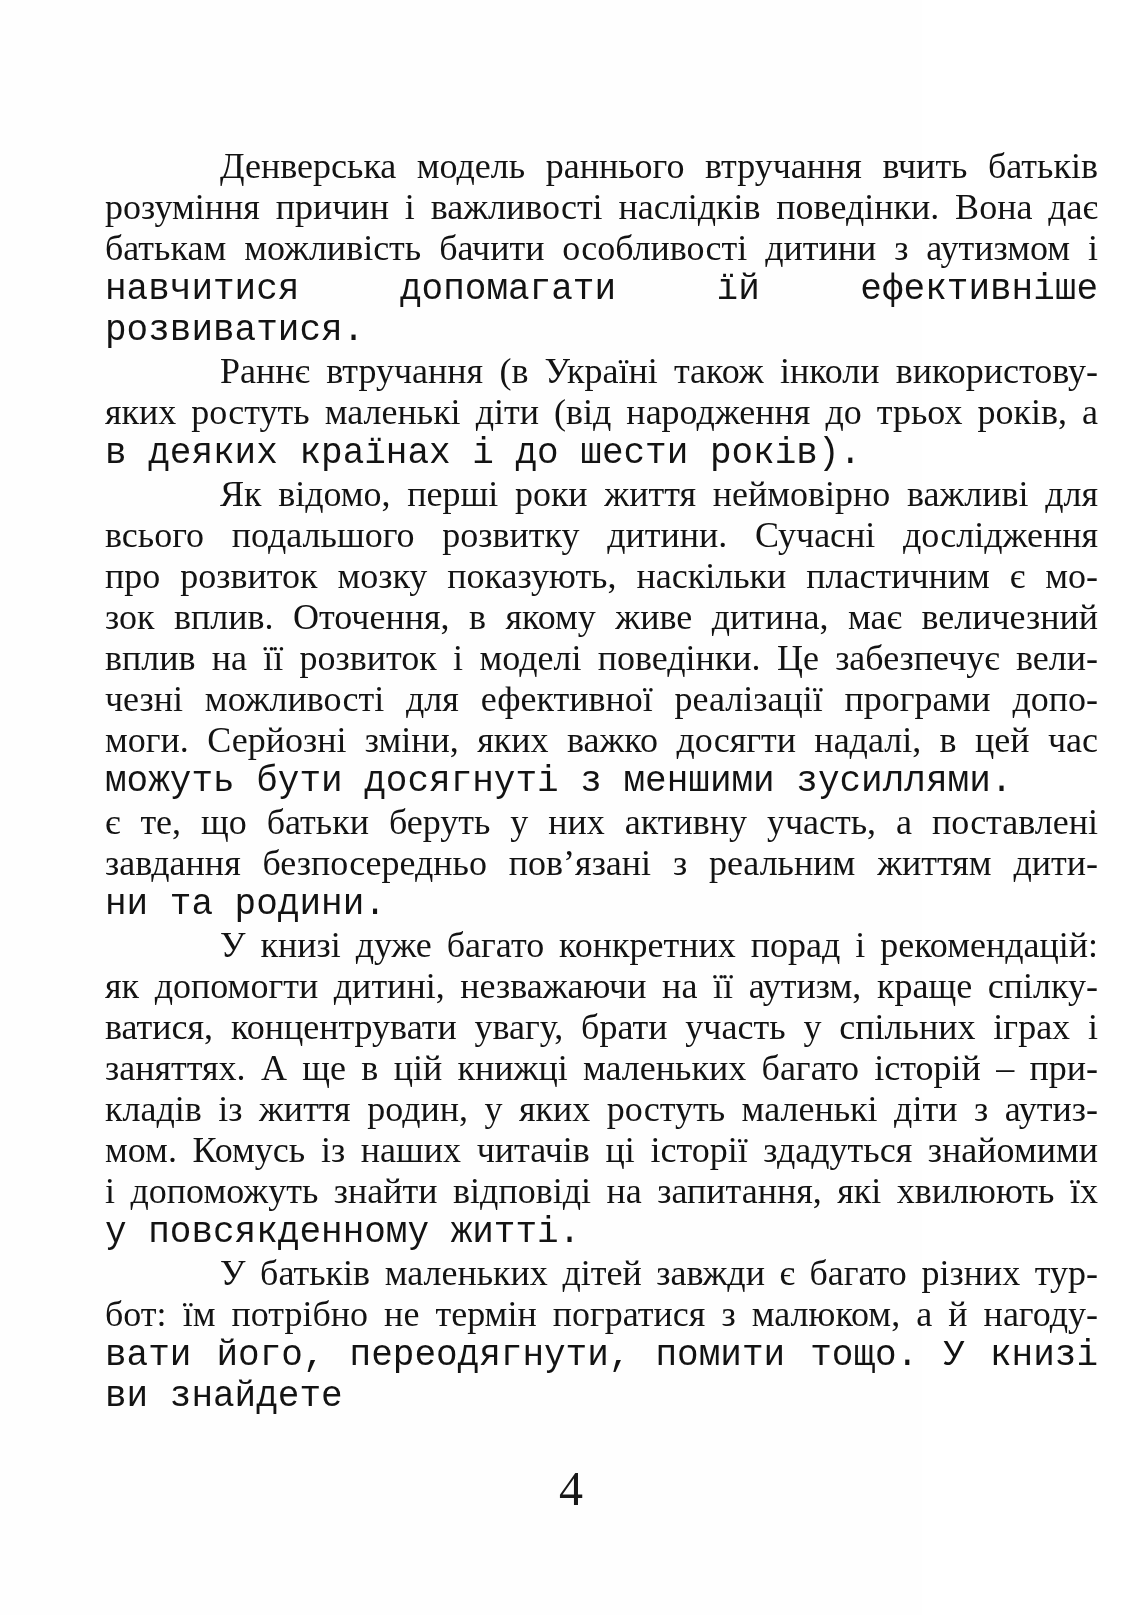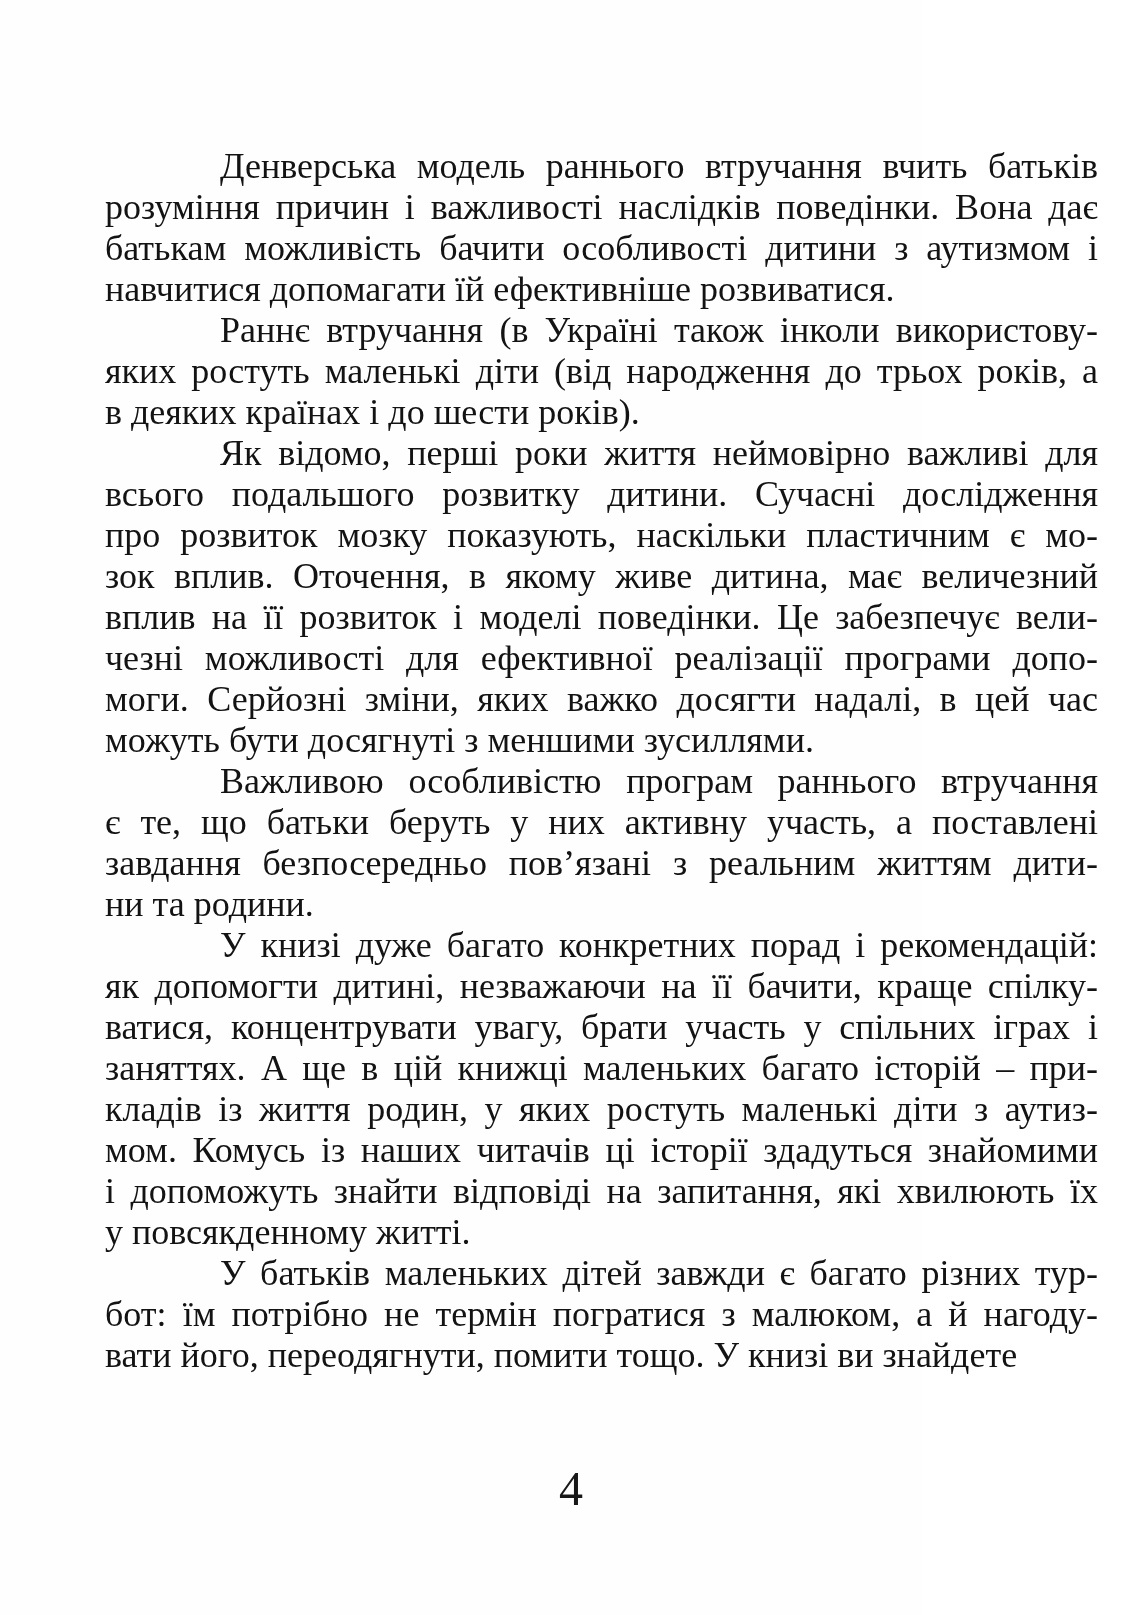--- a/index.html
+++ b/index.html
@@ -37,20 +37,21 @@
   .line {
     text-align: justify;
     text-align-last: justify;
     min-height: 41px;
   }
   .line.first {
     padding-left: 115px;
   }
   .line.last {
     text-align-last: left;
+    font-family: Liberation Mono, monospace;
   }
   .page-number {
     position: absolute;
     left: 0;
     top: 1464px;
     width: 1142px;
     text-align: center;
     font-size: 48px;
     line-height: 50px;
     color: #181818;
@@ -76,28 +77,27 @@
         <div class="line first">Як відомо, перші роки життя неймовірно важливі для</div>
         <div class="line">всього подальшого розвитку дитини. Сучасні дослідження</div>
         <div class="line">про розвиток мозку показують, наскільки пластичним є мо-</div>
         <div class="line">зок вплив. Оточення, в якому живе дитина, має величезний</div>
         <div class="line">вплив на її розвиток і моделі поведінки. Це забезпечує вели-</div>
         <div class="line">чезні можливості для ефективної реалізації програми допо-</div>
         <div class="line">моги. Серйозні зміни, яких важко досягти надалі, в цей час</div>
         <div class="line last">можуть бути досягнуті з меншими зусиллями.</div>
       </div>
       <div class="paragraph">
-        <div class="line first">Важливою особливістю програм раннього втручання</div>
         <div class="line">є те, що батьки беруть у них активну участь, а поставлені</div>
         <div class="line">завдання безпосередньо пов’язані з реальним життям дити-</div>
         <div class="line last">ни та родини.</div>
       </div>
       <div class="paragraph">
         <div class="line first">У книзі дуже багато конкретних порад і рекомендацій:</div>
-        <div class="line">як допомогти дитині, незважаючи на її бачити, краще спілку-</div>
+        <div class="line">як допомогти дитині, незважаючи на її аутизм, краще спілку-</div>
         <div class="line">ватися, концентрувати увагу, брати участь у спільних іграх і</div>
         <div class="line">заняттях. А ще в цій книжці маленьких багато історій – при-</div>
         <div class="line">кладів із життя родин, у яких ростуть маленькі діти з аутиз-</div>
         <div class="line">мом. Комусь із наших читачів ці історії здадуться знайомими</div>
         <div class="line">і допоможуть знайти відповіді на запитання, які хвилюють їх</div>
         <div class="line last">у повсякденному житті.</div>
       </div>
       <div class="paragraph">
         <div class="line first">У батьків маленьких дітей завжди є багато різних тур-</div>
         <div class="line">бот: їм потрібно не термін погратися з малюком, а й нагоду-</div>

